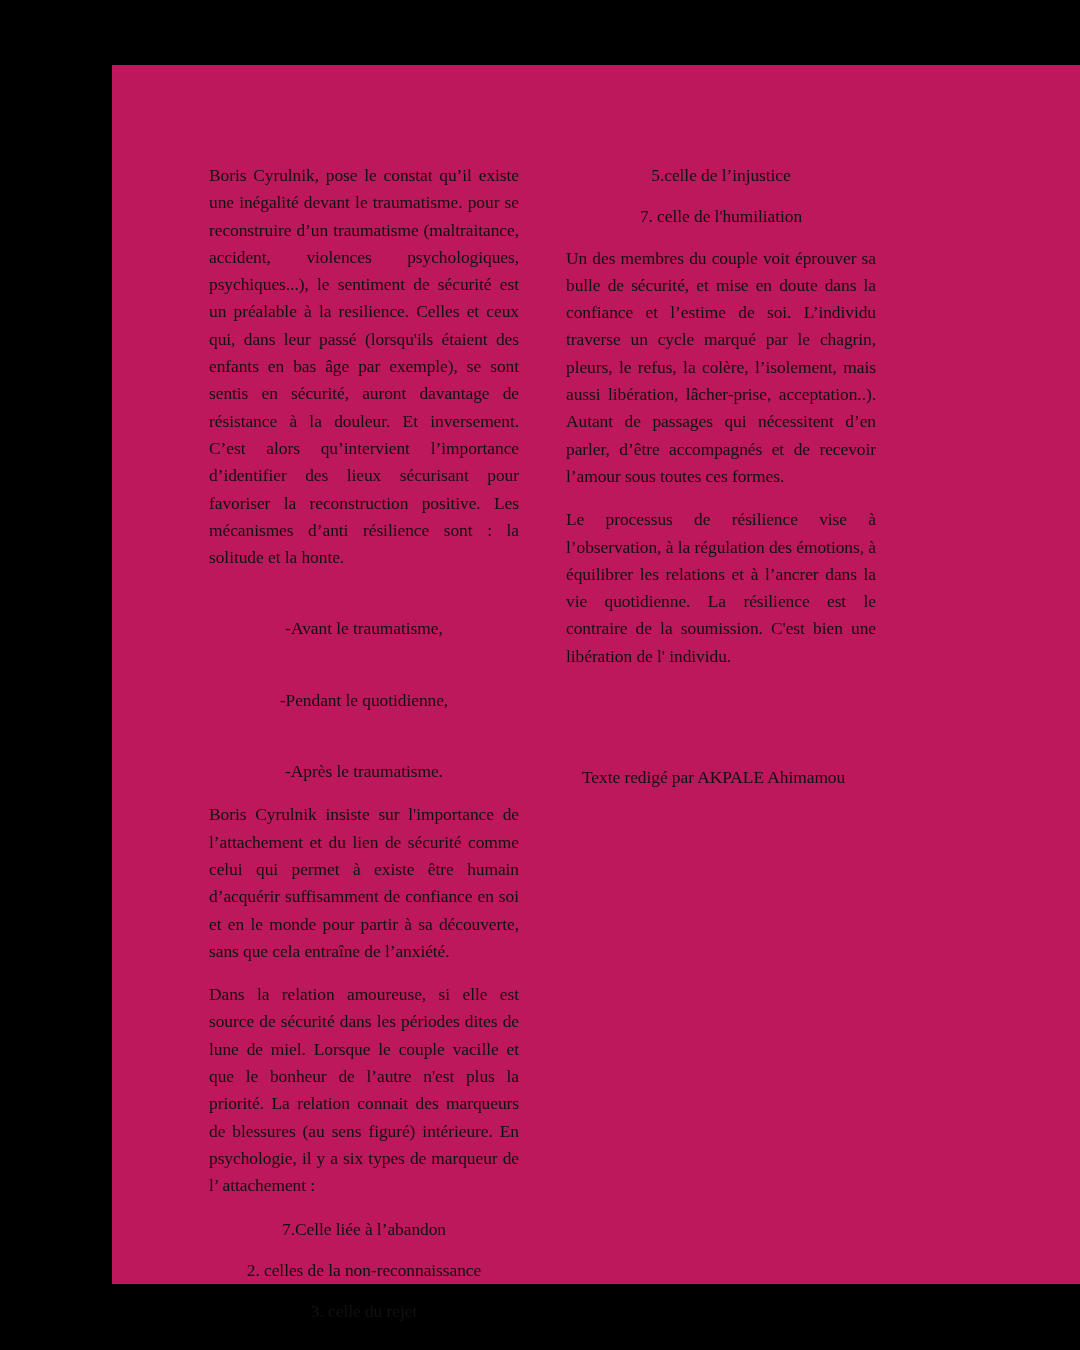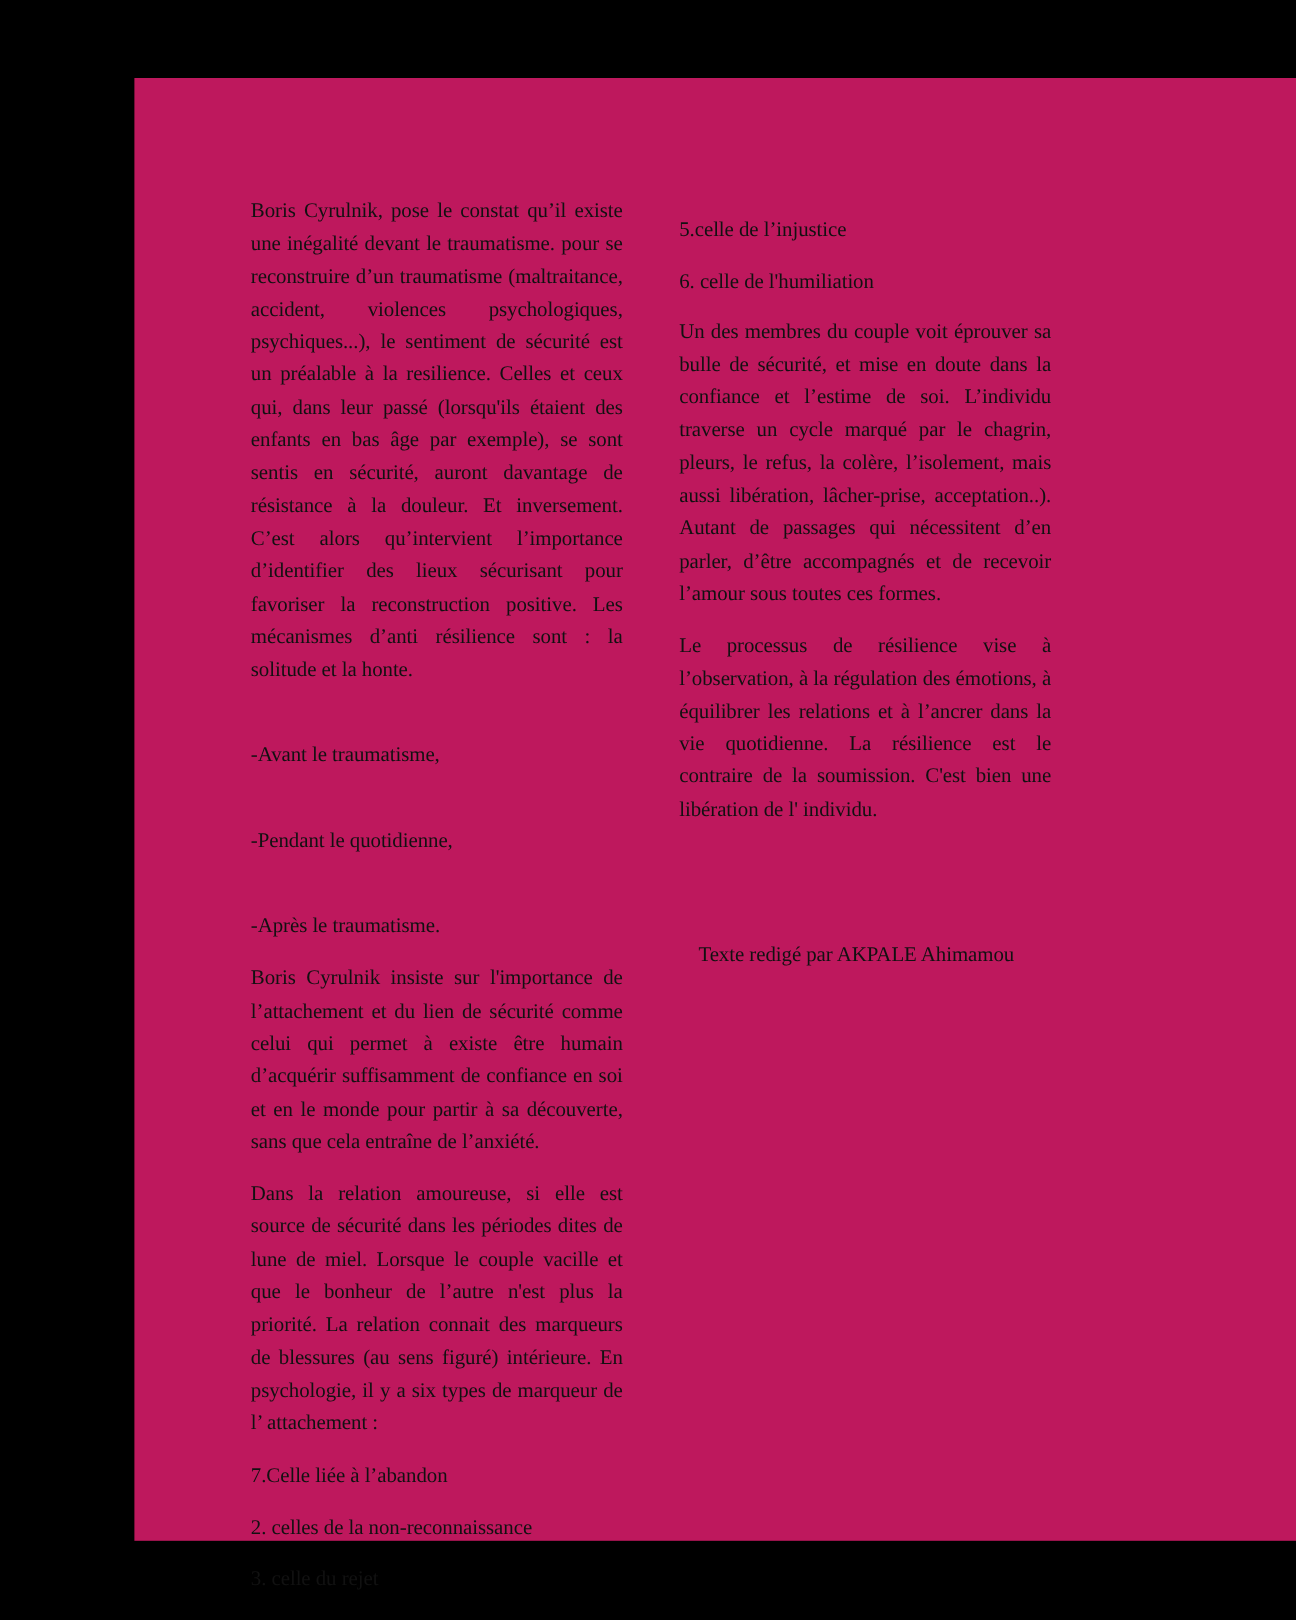--- a/index.html
+++ b/index.html
@@ -57,28 +57,28 @@
     text-align: justify;
     text-justify: inter-word;
     letter-spacing: -0.05px;
     word-spacing: 0px;
     -webkit-font-smoothing: none;
   }
   .para.justified {
     text-align: justify;
   }
   .para.flush {
-    text-align: left;
+    text-align: center;
     margin-top: 44px;
   }
   
 
   .para.list-item {
-    text-align: left;
-    margin: 16px 0 14px 0;
+    text-align: center;
+    margin: 0 0 14px 0;
   }
 
   .para.signature {
     text-align: left;
     margin: 16px;
   }
 
   .spacer-sig {
     height: 62px;
   }
@@ -111,21 +111,21 @@
         <p class="para list-item">2. celles de la non-reconnaissance</p>
 
         <p class="para list-item">3. celle du rejet</p>
 
       </div>
 
       <div class="column" id="right-column">
 
         <p class="para list-item">5.celle de l’injustice</p>
 
-        <p class="para list-item">6. celle de l'humiliation</p>
+        <p class="para list-item">7. celle de l'humiliation</p>
 
         <p class="para justified">Un des membres du couple voit éprouver sa bulle de sécurité, et mise en doute dans la confiance et l’estime de soi. L’individu traverse un cycle marqué par le chagrin, pleurs, le refus, la colère, l’isolement, mais aussi libération, lâcher-prise, acceptation..). Autant de passages qui nécessitent d’en parler, d’être accompagnés et de recevoir l’amour sous toutes ces formes.</p>
 
         <p class="para justified">Le processus de résilience vise à l’observation, à la régulation des émotions, à équilibrer les relations et à l’ancrer dans la vie quotidienne. La résilience est le contraire de la soumission. C'est bien une libération de l' individu.</p>
 
         <div class="spacer-sig"></div>
 
         <p class="para signature">Texte redigé par AKPALE Ahimamou</p>
 
       </div>

